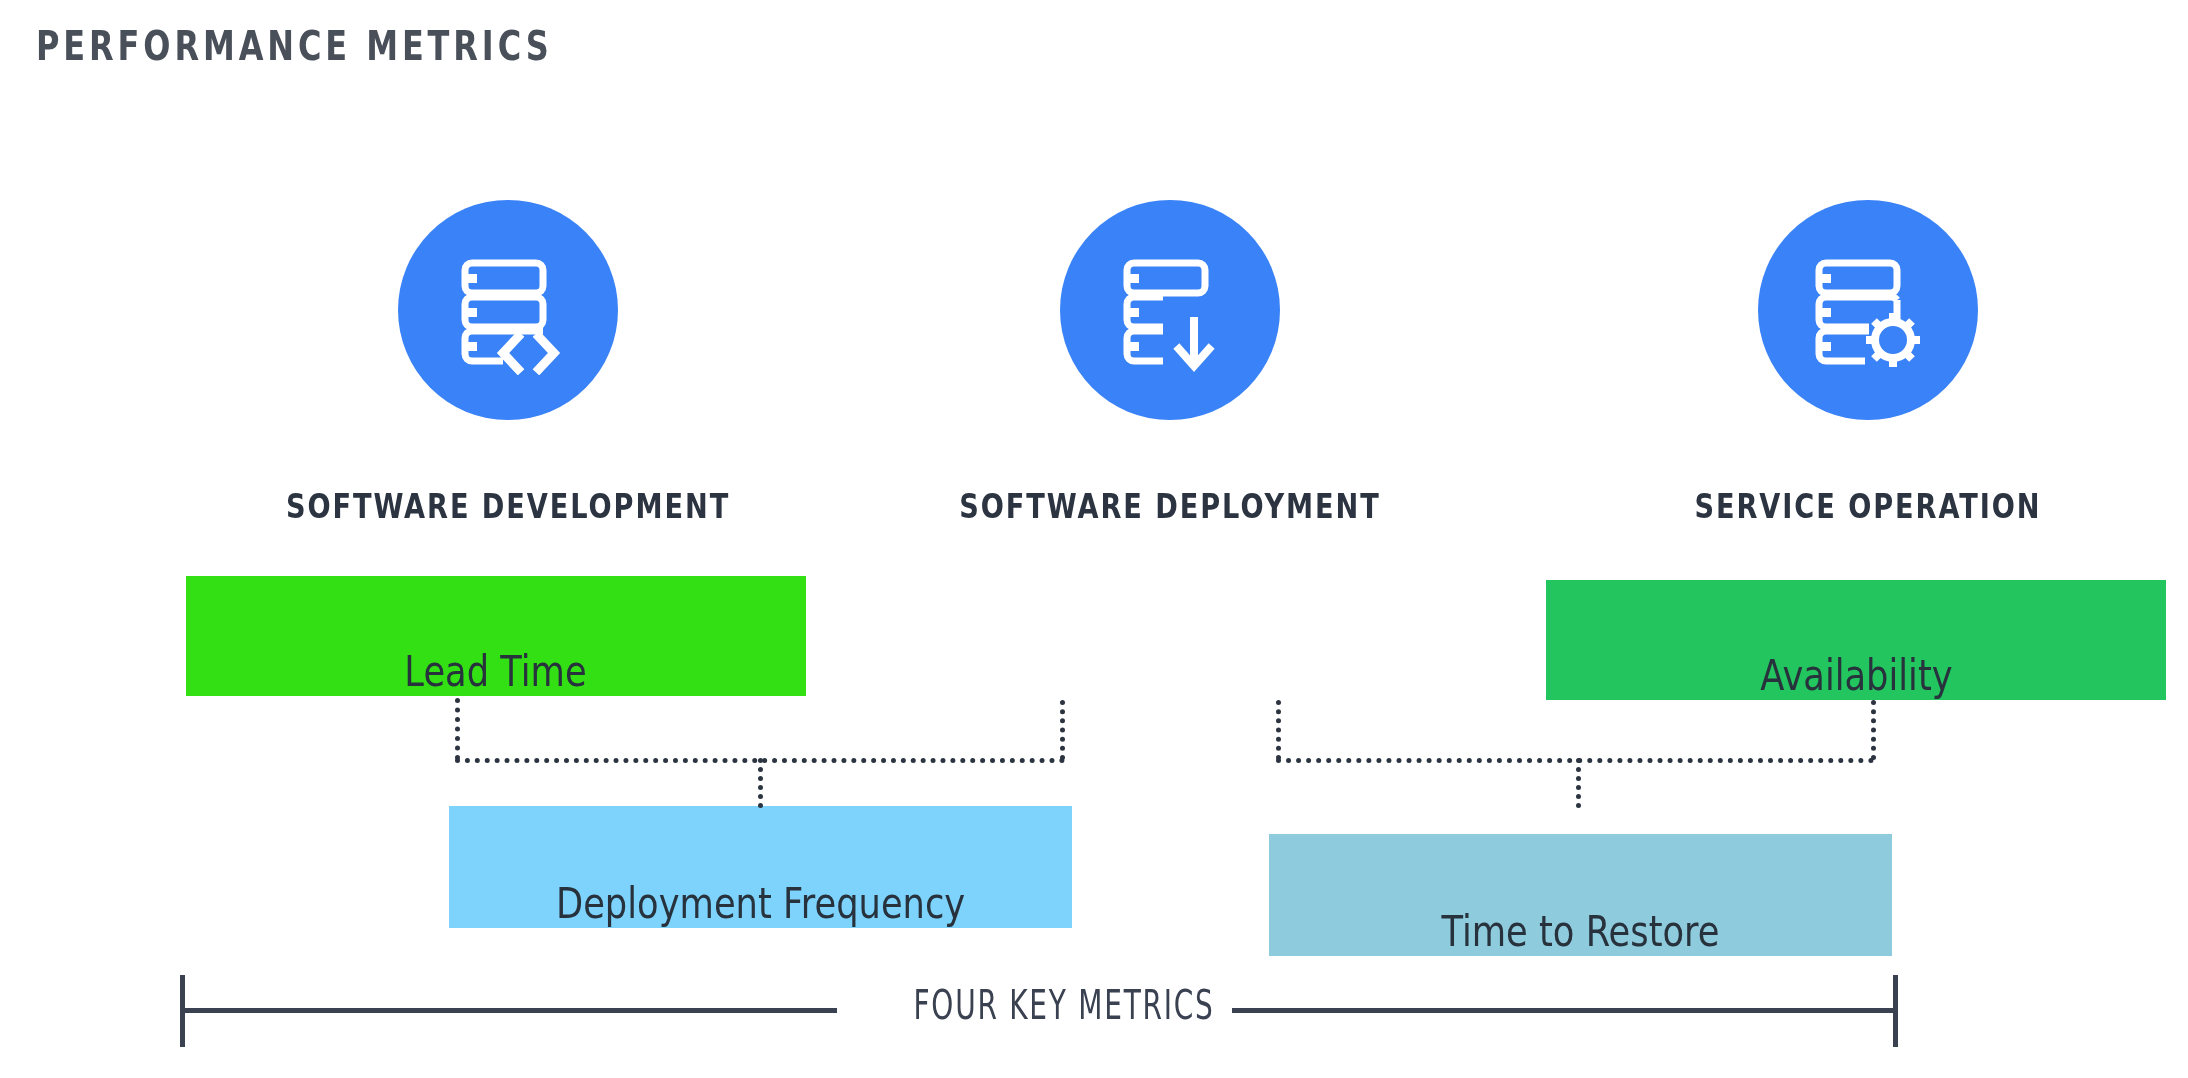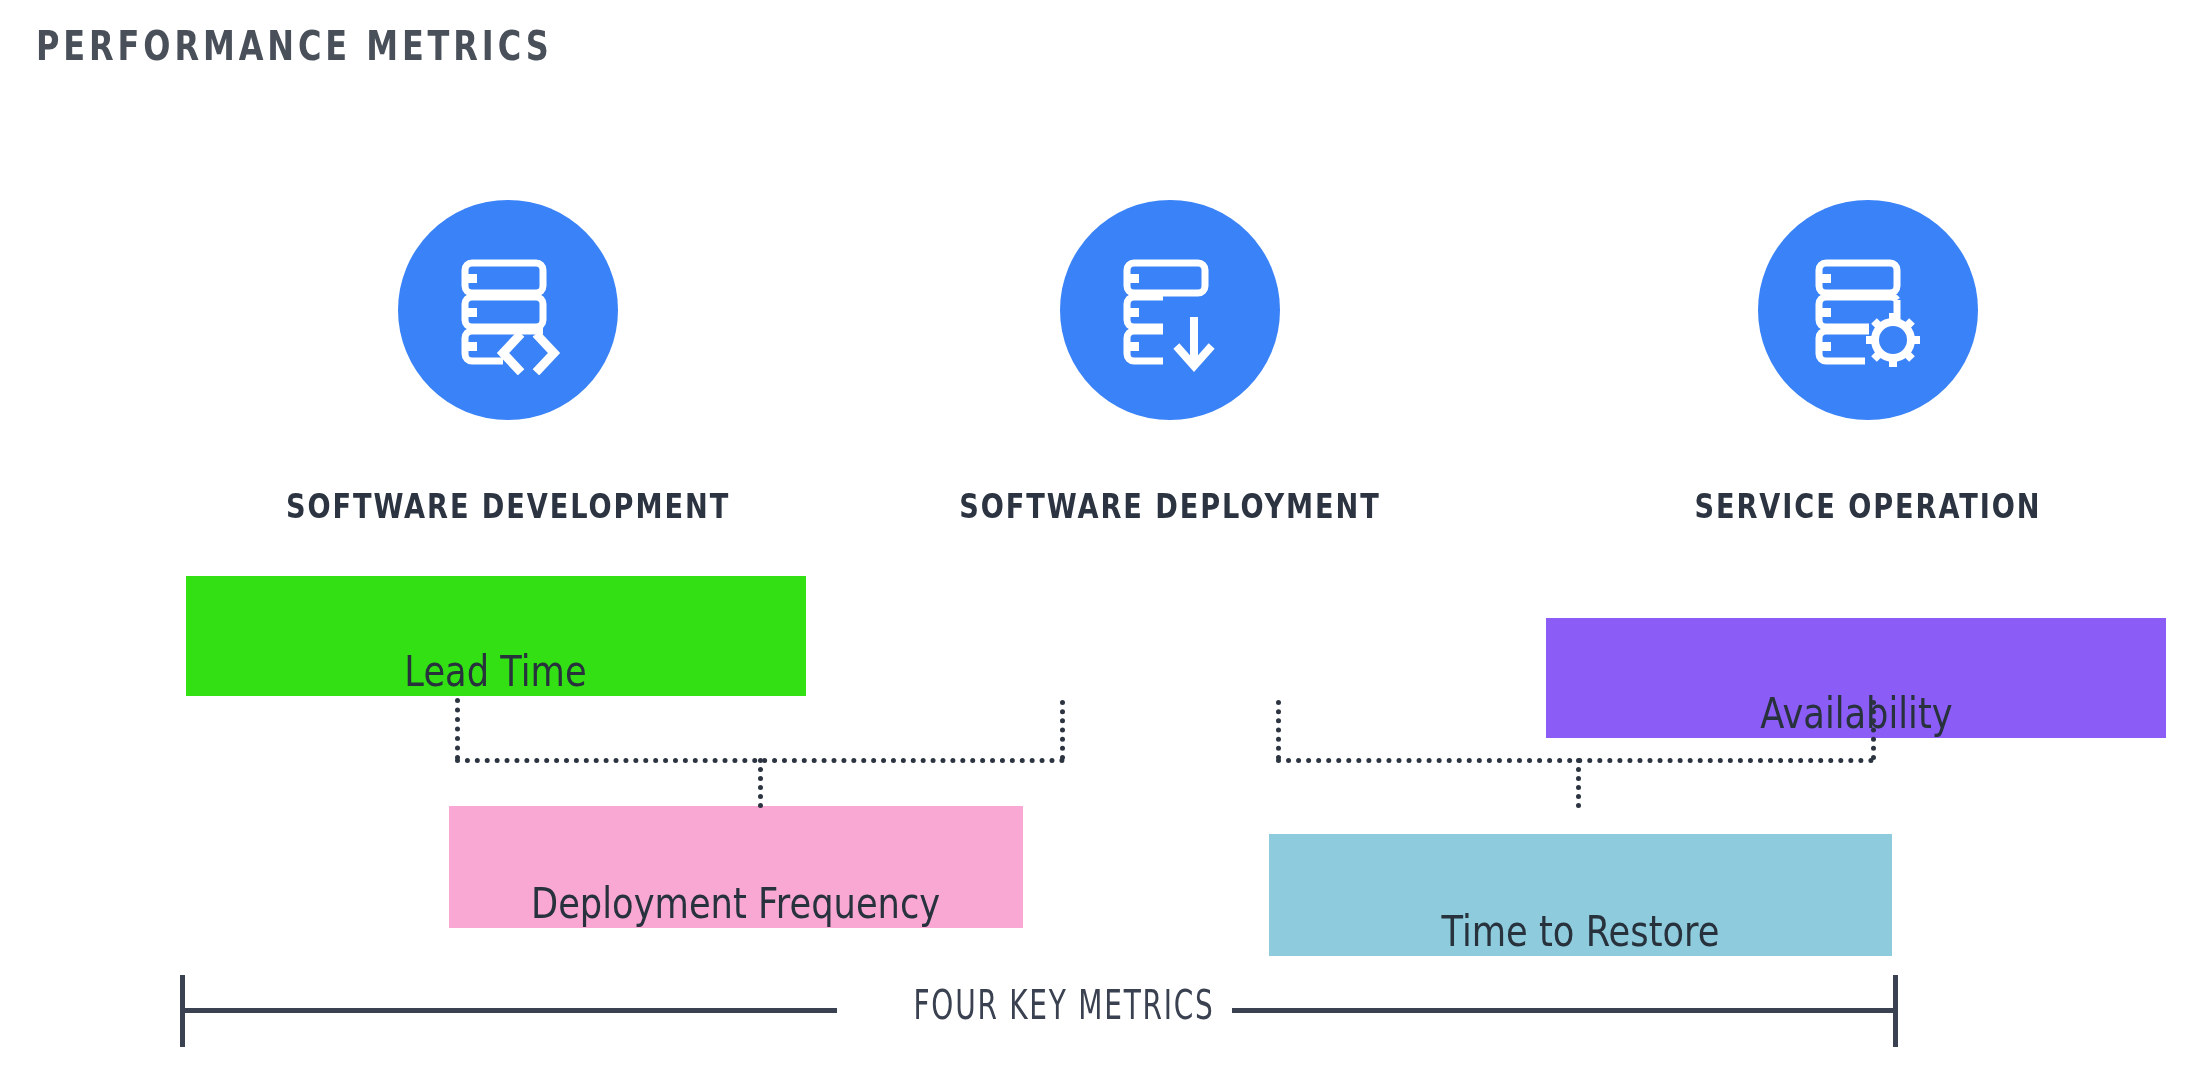--- a/index.html
+++ b/index.html
@@ -163,25 +163,25 @@
     </span>
   </div>
 
   <div class="col-title" style="left:208px; top:486px; width:600px;">SOFTWARE DEVELOPMENT</div>
   <div class="col-title" style="left:870px; top:486px; width:600px;">SOFTWARE DEPLOYMENT</div>
   <div class="col-title" style="left:1568px; top:486px; width:600px;">SERVICE OPERATION</div>
 
   <div class="metric-bar" style="left:186px; top:576px; width:620px; height:120px; background:#33e014;">
     <span>Lead Time</span>
   </div>
-  <div class="metric-bar" style="left:1546px; top:580px; width:620px; height:120px; background:#8b5cf6;margin-top:38px;">
+  <div class="metric-bar" style="left:1546px; top:580px; width:620px; height:120px; background:#22c55e;">
     <span>Availability</span>
   </div>
 
-  <div class="metric-bar" style="left:449px; top:806px; width:574px; height:122px; background:#f9a8d4;">
+  <div class="metric-bar" style="left:449px; top:806px; width:623px; height:122px; background:#7dd3fc;">
     <span>Deployment Frequency</span>
   </div>
   <div class="metric-bar" style="left:1269px; top:806px; width:623px; height:122px; background:#8ecbdd;margin-top:28px;">
     <span>Time to Restore</span>
   </div>
 
   <div class="dot-v" style="left:455px; top:698px; height:62px;"></div>
 
   <div class="dot-h" style="left:455px; top:758px; width:610px;"></div>
 

